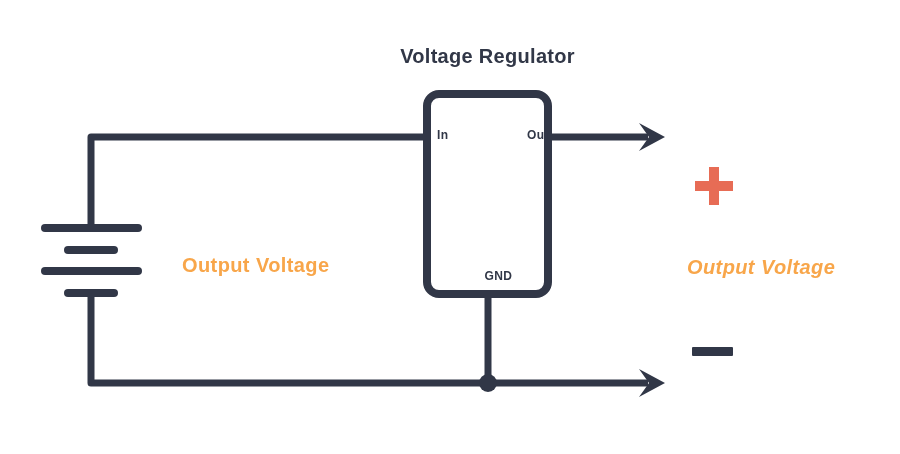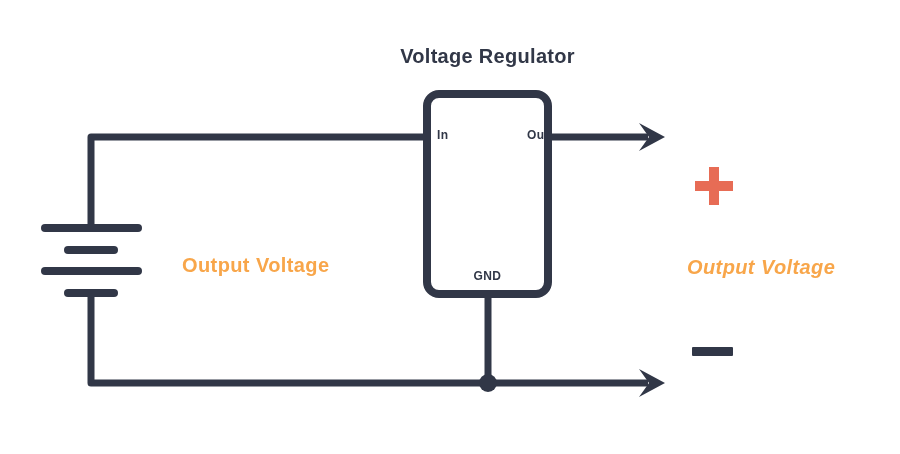--- a/index.html
+++ b/index.html
@@ -34,21 +34,21 @@
     letter-spacing:.3px;
     color:var(--wire);
   }
   .pin{
     font-size:12px;font-weight:600;
     letter-spacing:.4px;
     color:var(--wire);
   }
   .pin-in{left:437px;top:128px;}
   .pin-out{left:527px;top:128px;}
-  .pin-gnd{left:423px;top:269px;width:129px;text-align:center;}
+  .pin-gnd{left:434px;top:269px;width:129px;text-align:center;}
   .voltage-label{
     font-size:20px;font-weight:700;
     letter-spacing:.4px;
     color:var(--accent);
   }
   .input-voltage{left:182px;top:254px;}
   .output-voltage{left:687px;top:256px;font-style:italic;}
   .plus{
     position:absolute;left:695px;top:167px;
     width:38px;height:38px;

